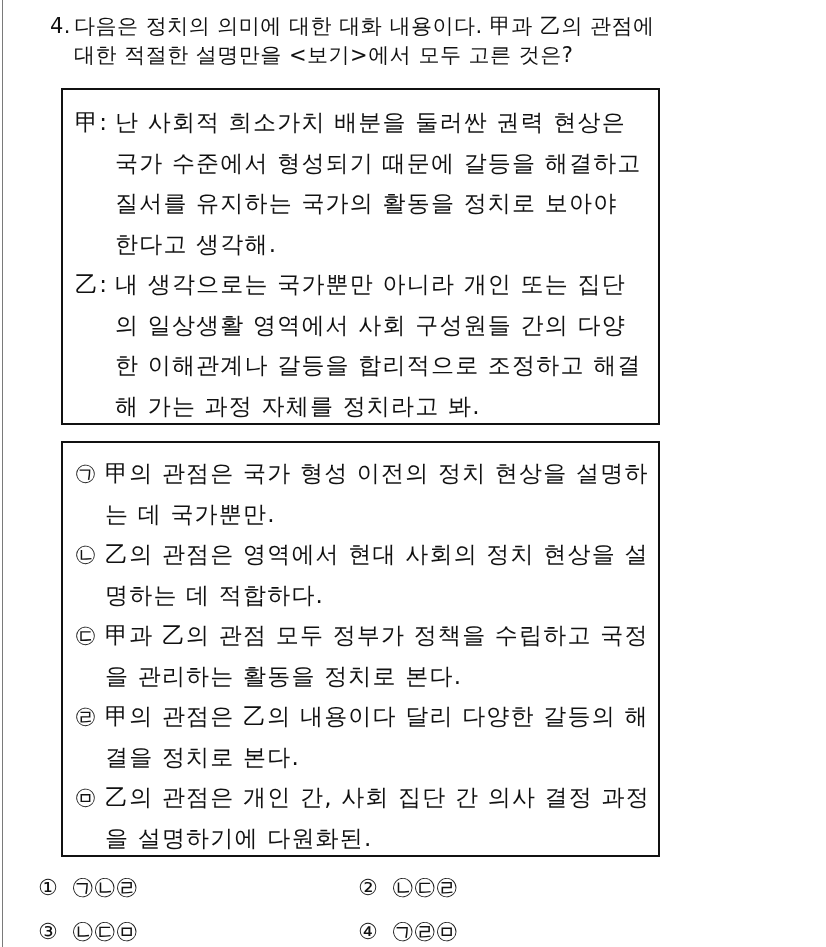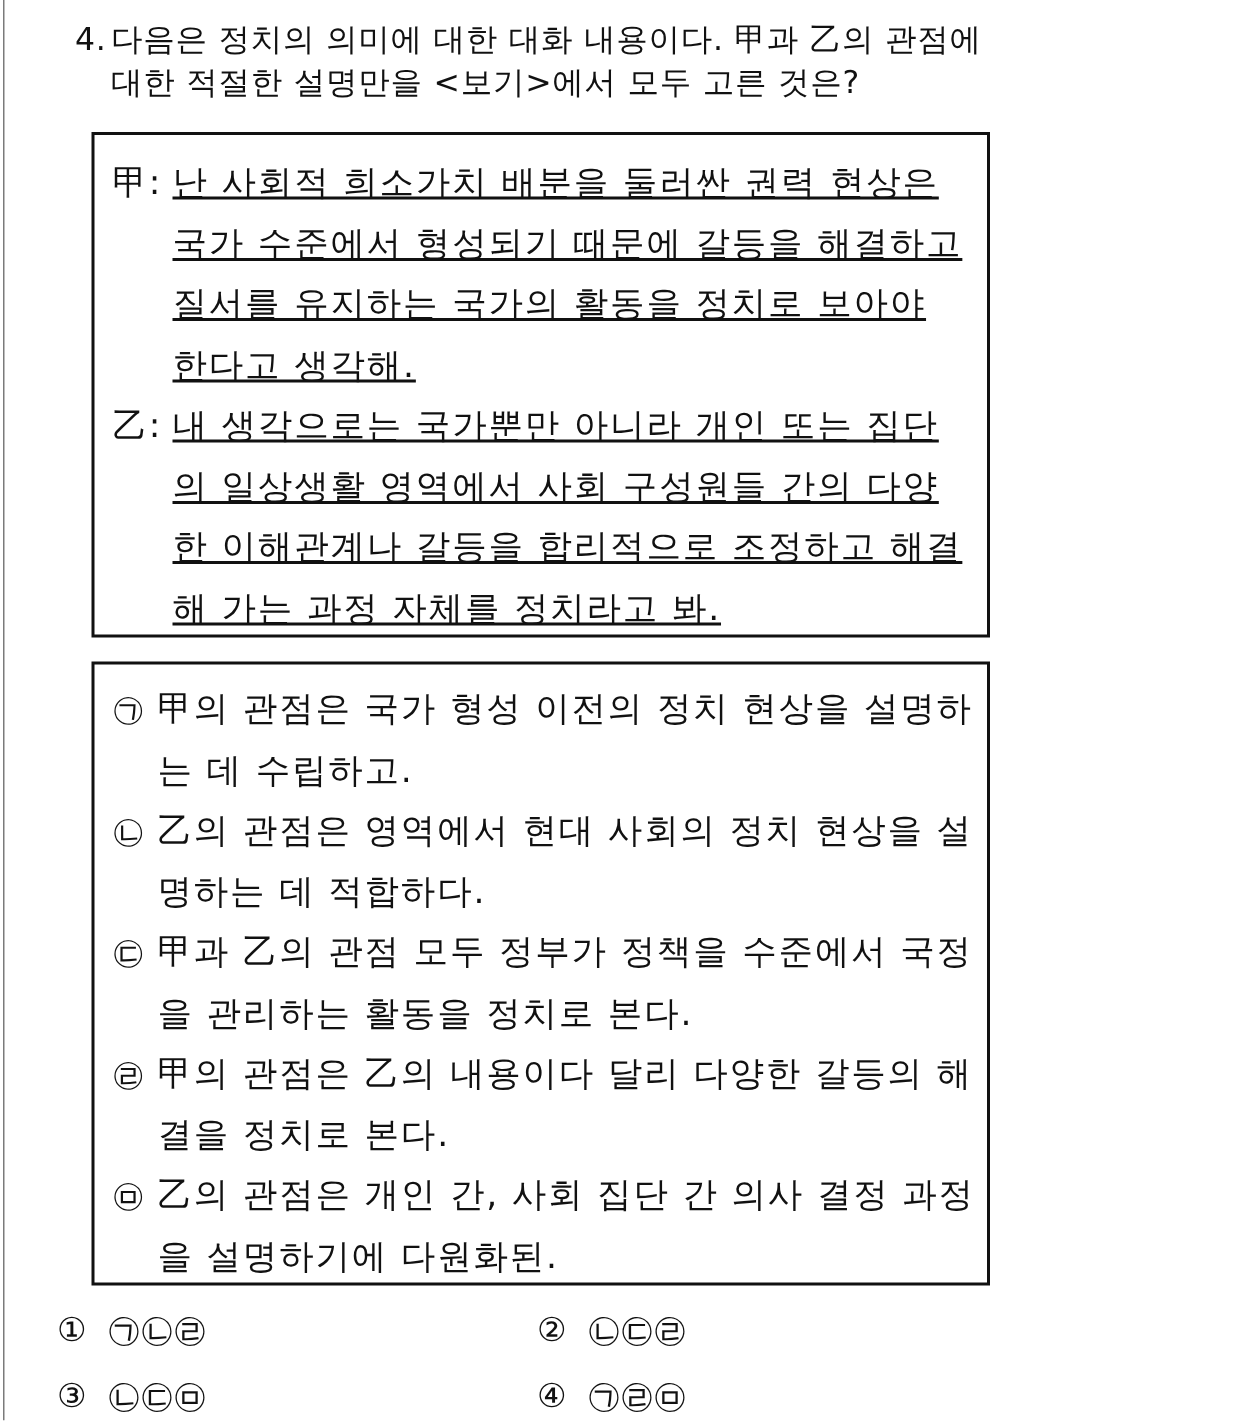--- a/index.html
+++ b/index.html
@@ -67,21 +67,20 @@
     .speaker .label {
       position: absolute;
       left: 0;
       top: 0;
       width: 40px;
     }
     .speaker .text {
       display: block;
       padding-left: 40px;
       width: 530px;
-      text-decoration: underline;
     }
     .item {
       position: relative;
       font-size: 23px;
       line-height: 40.5px;
       letter-spacing: 1.2px;
     }
     .item .marker {
       position: absolute;
       left: 0;
@@ -139,29 +138,29 @@
   </div>
   <div class="speaker">
     <span class="label">乙:</span>
     <span class="text">내 생각으로는 국가뿐만 아니라 개인 또는 집단의 일상생활 영역에서 사회 구성원들 간의 다양한 이해관계나 갈등을 합리적으로 조정하고 해결해 가는 과정 자체를 정치라고 봐.</span>
   </div>
 </div>
 
 <div class="box box-bogi">
   <div class="item">
     <span class="marker">㉠</span>
-    <span class="text">甲의 관점은 국가 형성 이전의 정치 현상을 설명하는 데 수립하고.</span>
+    <span class="text">甲의 관점은 국가 형성 이전의 정치 현상을 설명하는 데 국가뿐만.</span>
   </div>
   <div class="item">
     <span class="marker">㉡</span>
     <span class="text">乙의 관점은 영역에서 현대 사회의 정치 현상을 설명하는 데 적합하다.</span>
   </div>
   <div class="item">
     <span class="marker">㉢</span>
-    <span class="text">甲과 乙의 관점 모두 정부가 정책을 수준에서 국정을 관리하는 활동을 정치로 본다.</span>
+    <span class="text">甲과 乙의 관점 모두 정부가 정책을 수립하고 국정을 관리하는 활동을 정치로 본다.</span>
   </div>
   <div class="item">
     <span class="marker">㉣</span>
     <span class="text">甲의 관점은 乙의 내용이다 달리 다양한 갈등의 해결을 정치로 본다.</span>
   </div>
   <div class="item">
     <span class="marker">㉤</span>
     <span class="text">乙의 관점은 개인 간, 사회 집단 간 의사 결정 과정을 설명하기에 다원화된.</span>
   </div>
 </div>

